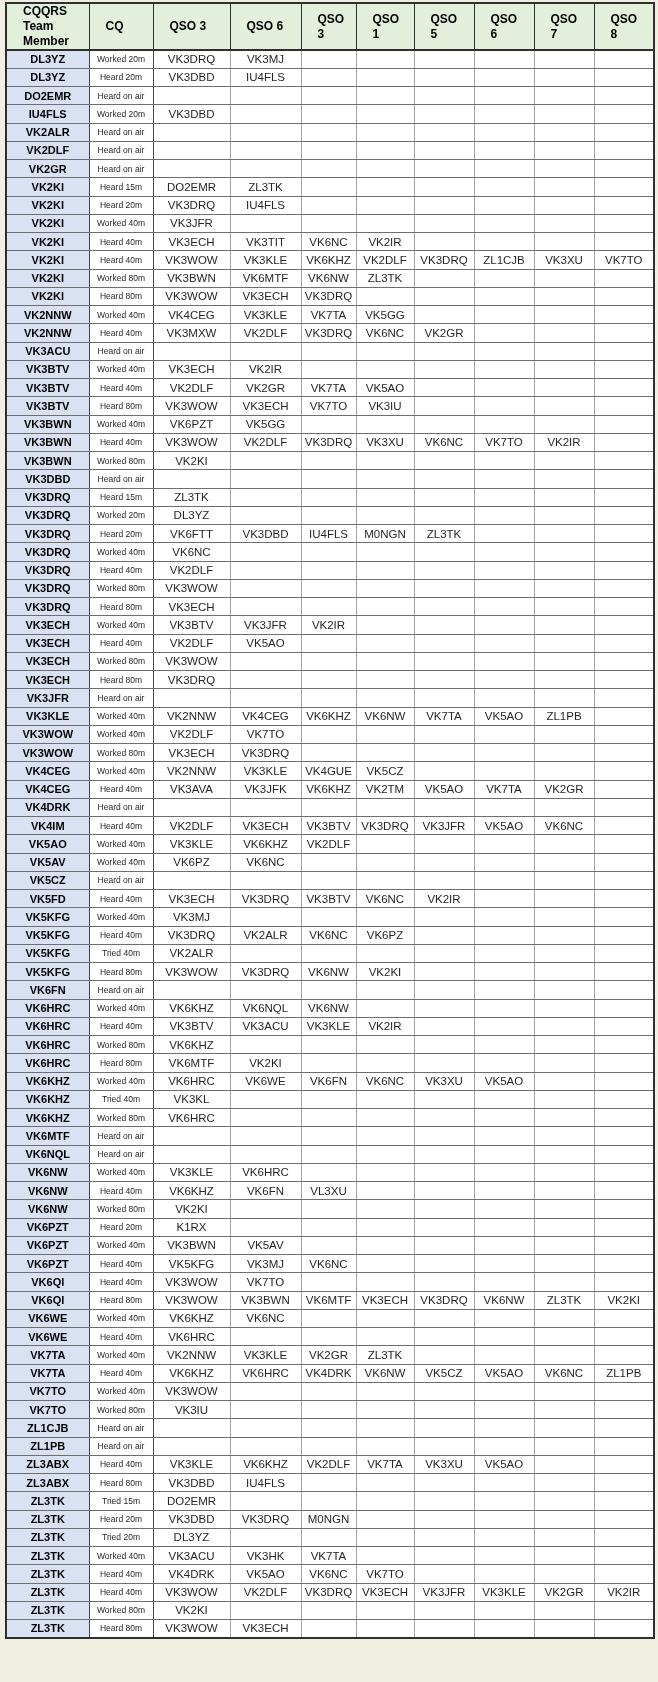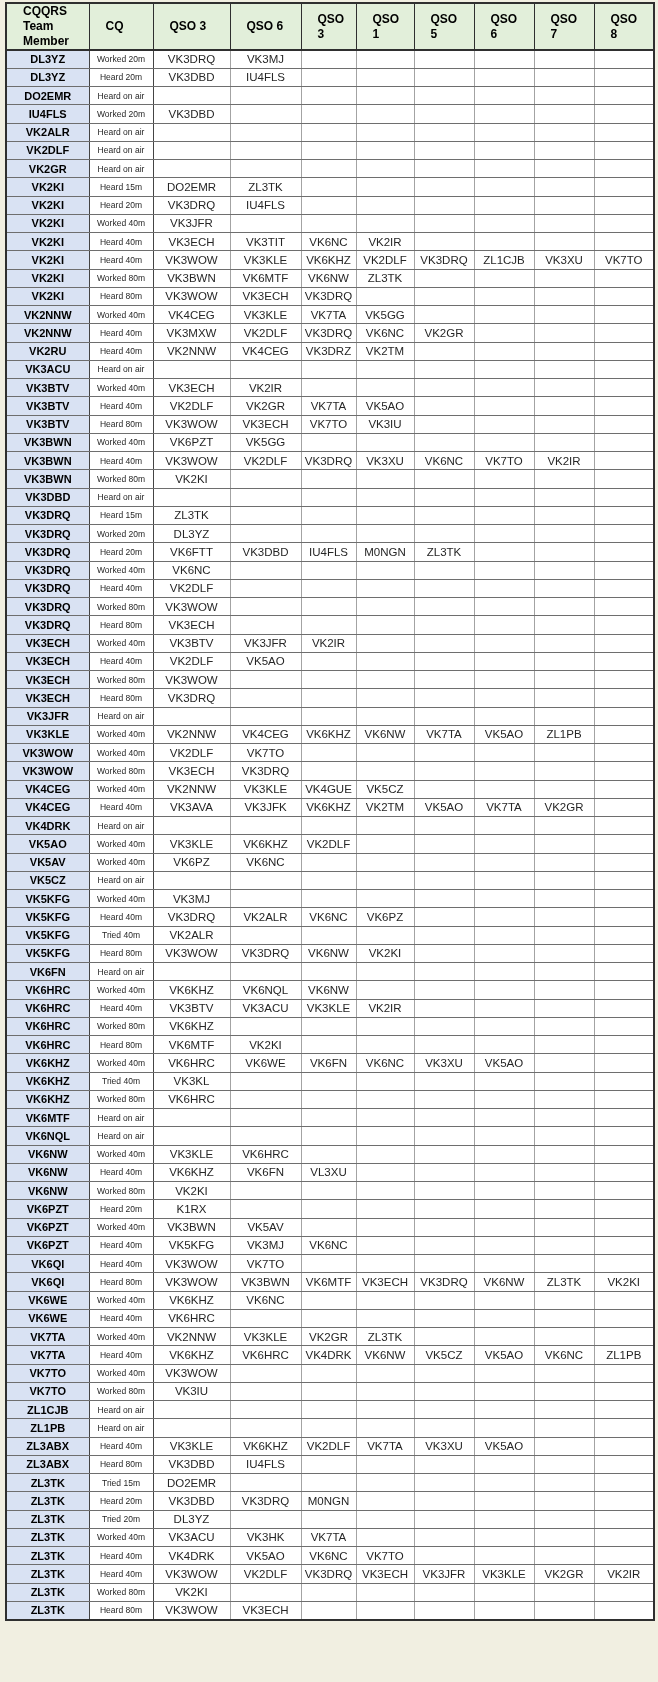--- a/index.html
+++ b/index.html
@@ -254,32 +254,20 @@
           <td class="qso">VK3MXW</td>
           <td class="qso">VK2DLF</td>
           <td class="qso">VK3DRQ</td>
           <td class="qso">VK6NC</td>
           <td class="qso">VK2GR</td>
           <td class="qso"></td>
           <td class="qso"></td>
           <td class="qso"></td>
         </tr>
         <tr>
-          <th class="member">VK2RU</th>
-          <td class="cq">Heard 40m</td>
-          <td class="qso">VK2NNW</td>
-          <td class="qso">VK4CEG</td>
-          <td class="qso">VK3DRZ</td>
-          <td class="qso">VK2TM</td>
-          <td class="qso"></td>
-          <td class="qso"></td>
-          <td class="qso"></td>
-          <td class="qso"></td>
-        </tr>
-        <tr>
           <th class="member">VK3ACU</th>
           <td class="cq">Heard on air</td>
           <td class="qso"></td>
           <td class="qso"></td>
           <td class="qso"></td>
           <td class="qso"></td>
           <td class="qso"></td>
           <td class="qso"></td>
           <td class="qso"></td>
           <td class="qso"></td>
@@ -578,20 +566,32 @@
           <td class="qso"></td>
           <td class="qso"></td>
           <td class="qso"></td>
           <td class="qso"></td>
           <td class="qso"></td>
           <td class="qso"></td>
           <td class="qso"></td>
           <td class="qso"></td>
         </tr>
         <tr>
+          <th class="member">VK4IM</th>
+          <td class="cq">Heard 40m</td>
+          <td class="qso">VK2DLF</td>
+          <td class="qso">VK3ECH</td>
+          <td class="qso">VK3BTV</td>
+          <td class="qso">VK3DRQ</td>
+          <td class="qso">VK3JFR</td>
+          <td class="qso">VK5AO</td>
+          <td class="qso">VK6NC</td>
+          <td class="qso"></td>
+        </tr>
+        <tr>
           <th class="member">VK5AO</th>
           <td class="cq">Worked 40m</td>
           <td class="qso">VK3KLE</td>
           <td class="qso">VK6KHZ</td>
           <td class="qso">VK2DLF</td>
           <td class="qso"></td>
           <td class="qso"></td>
           <td class="qso"></td>
           <td class="qso"></td>
           <td class="qso"></td>
@@ -609,20 +609,32 @@
           <td class="qso"></td>
         </tr>
         <tr>
           <th class="member">VK5CZ</th>
           <td class="cq">Heard on air</td>
           <td class="qso"></td>
           <td class="qso"></td>
           <td class="qso"></td>
           <td class="qso"></td>
           <td class="qso"></td>
+          <td class="qso"></td>
+          <td class="qso"></td>
+          <td class="qso"></td>
+        </tr>
+        <tr>
+          <th class="member">VK5FD</th>
+          <td class="cq">Heard 40m</td>
+          <td class="qso">VK3ECH</td>
+          <td class="qso">VK3DRQ</td>
+          <td class="qso">VK3BTV</td>
+          <td class="qso">VK6NC</td>
+          <td class="qso">VK2IR</td>
           <td class="qso"></td>
           <td class="qso"></td>
           <td class="qso"></td>
         </tr>
         <tr>
           <th class="member">VK5KFG</th>
           <td class="cq">Worked 40m</td>
           <td class="qso">VK3MJ</td>
           <td class="qso"></td>
           <td class="qso"></td>

